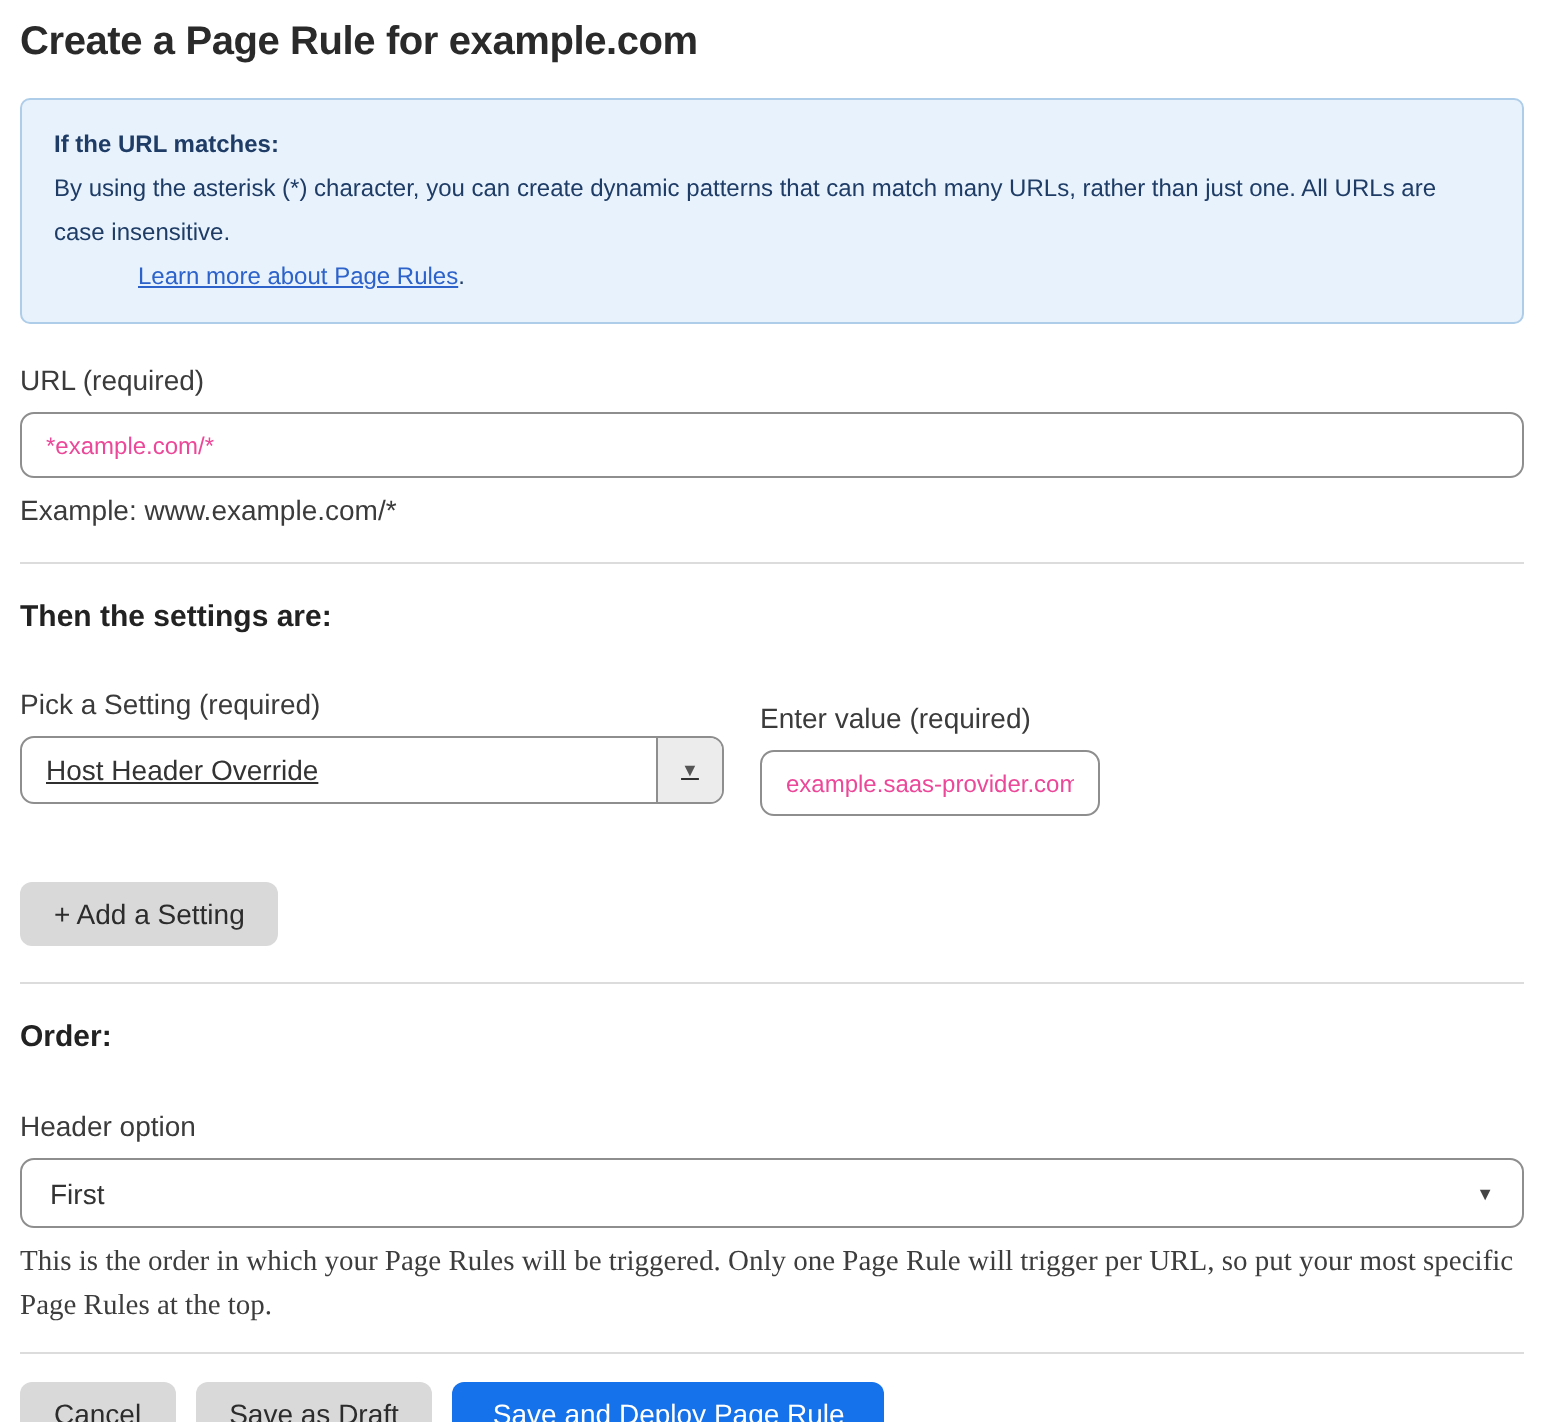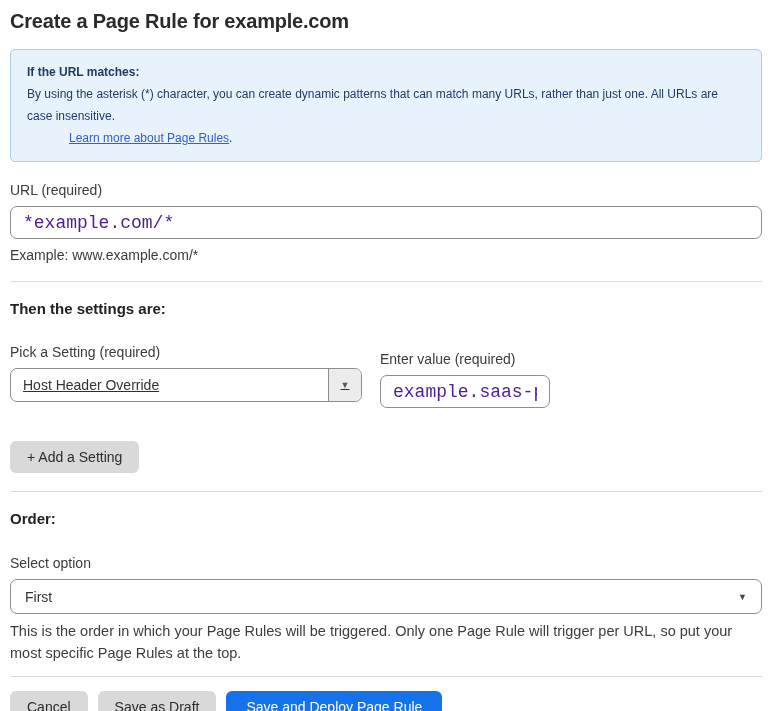--- a/index.html
+++ b/index.html
@@ -53,23 +53,23 @@
     color: #3b3b3b;
     margin: 0 0 8px 0;
   }
   .text-input {
     display: block;
     width: 100%;
     height: 33px;
     border: 1px solid var(--input-border);
     border-radius: 7px;
     padding: 0 12px;
-    font-size: 18px;
-    font-family: Liberation Mono, monospace;
-    color: #4c1d95;
+    font-size: 12px;
+    font-family: Liberation Sans, sans-serif;
+    color: #ec4899;
     background: #fff;
     outline: none;
   }
   .hint {
     font-size: 14px;
     color: #3b3b3b;
     margin: 8px 0 0 0;
   }
 
   hr.divider {
@@ -152,20 +152,21 @@
     cursor: pointer;
     background: #fff;
   }
   .order-select .arrow { color: #444; font-size: 9px; }
   .order-desc {
     font-size: 14.5px;
     color: #3d3d3d;
     line-height: 22px;
     margin: 6px 0 0 0;
     max-width: 752px;
+    font-family: Liberation Serif, serif;
   }
 
   .footer-actions {
     display: flex;
     gap: 10px;
     margin-top: 14px;
   }
 </style>
 </head>
 <body>
@@ -203,21 +204,21 @@
       <input class="text-input value-input" type="text" value="example.saas-provider.com" style="">
     </div>
   </div>
 
   <button class="btn btn-grey add-setting-btn">+ Add a Setting</button>
 
   <hr class="divider">
 
   <div class="section-heading">Order:</div>
 
-  <div class="field-label order-label">Select option</div>
+  <div class="field-label order-label">Header option</div>
   <div class="order-select">
     <span>First</span>
     <span class="arrow">▼</span>
   </div>
   <p class="order-desc">This is the order in which your Page Rules will be triggered. Only one Page Rule will trigger per URL, so put your most specific Page Rules at the top.</p>
 
   <hr class="divider" style="margin: 12px 0 0 0;">
 
   <div class="footer-actions">
     <button class="btn btn-grey">Cancel</button>

